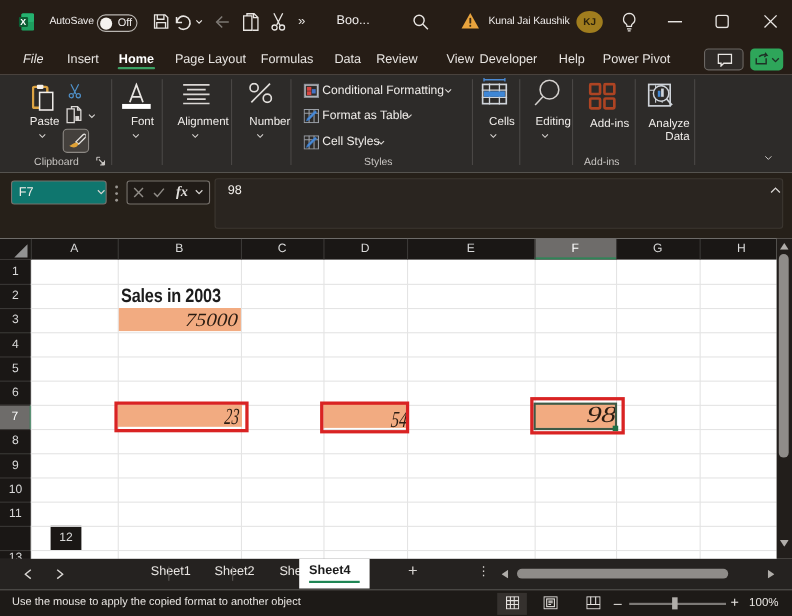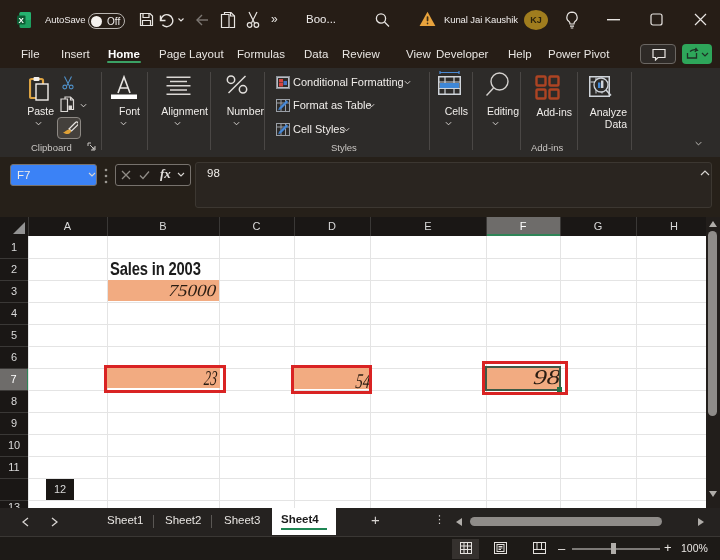--- a/index.html
+++ b/index.html
@@ -18,38 +18,38 @@
 
 
 #ribbon { position:absolute; left:0; top:68px; width:720px; height:89px; background:#2d2b29; }
 .rsep { position:absolute; top:4px; width:1px; height:78px; background:#4a4745; }
 .rlabel { position:absolute; color:#c9c6c3; font-size:9.5px; }
 .rbtn-label { position:absolute; color:#f0edea; font-size:10.5px; text-align:right; }
 .chev { position:absolute; width:7px; height:7px; }
 
 
 #fbar { position:absolute; left:0; top:157px; width:720px; height:60px; background:#262019; }
-#namebox { position:absolute; left:10px; top:7px; width:87px; height:22px; background:#3b82f6; border:1px solid #77726d; border-radius:3px; color:#f0ede9; font-size:11.5px; line-height:20px; padding-left:6px; }
+#namebox { position:absolute; left:10px; top:7px; width:87px; height:22px; background:#0f766e; border:1px solid #77726d; border-radius:3px; color:#f0ede9; font-size:11.5px; line-height:20px; padding-left:6px; }
 #fxbox { position:absolute; left:115px; top:7px; width:76px; height:22px; background:#201b17; border:1px solid #77726d; border-radius:3px; }
 #fcontent { position:absolute; left:195px; top:5px; width:517px; height:46px; background:#2a2520; border:1px solid #3c3731; border-radius:3px; color:#f0ede9; font-size:11.5px; padding:4px 0 0 11px; }
 
 
 #grid { position:absolute; left:0; top:217px; width:706px; height:291px; background:#fff; }
 #colhead { position:absolute; left:0; top:0; width:706px; height:19px; background:#1a1715; overflow:hidden; }
 .ch { position:absolute; top:0; height:19px; color:#d9d9d9; font-size:11px; text-align:center; line-height:19px; }
 .rh { position:absolute; left:0; width:28px; height:22px; background:#1a1715; color:#d9d9d9; font-size:11px; text-align:center; line-height:22px; }
 #rowheads { position:absolute; left:0; top:19px; width:28px; height:272px; background:#1a1715; }
 .gv { position:absolute; top:19px; width:1px; height:272px; background:#e4e4e4; }
 .gh { position:absolute; left:28px; width:678px; height:1px; background:#e4e4e4; }
 .num { font-family:"Liberation Serif", serif; font-style:italic; color:#2a1c12; text-align:right; }
 .num i { display:inline-block; font-style:italic; transform-origin:right bottom; }
 
 
 #tabbar { position:absolute; left:0; top:508px; width:720px; height:28px; background:#252220; }
-.tabtxt { position:absolute; top:6px; color:#e8e5e2; font-size:11.5px; }
+.tabtxt { position:absolute; top:6px; color:#e8e5e2; font-size:11.5px;margin-left:30px; }
 
 
 #statusbar { position:absolute; left:0; top:536px; width:720px; height:24px; background:#1d1a17; border-top:1px solid #3a3734; color:#e9e6e3; font-size:10px; }
 </style>
 </head>
 <body>
 <div id="app">
   <div id="titlebar">
 
     <svg class="abs" style="left:17px;top:12px;" width="14" height="16" viewBox="0 0 14 16">
@@ -122,21 +122,21 @@
         <rect width="13" height="1.4" fill="#e8e5e2"></rect>
       </svg>
     <svg class="abs" style="left:650px;top:13px;" width="13" height="13" viewBox="0 0 13 13" fill="none" stroke="#e8e5e2" stroke-width="1.2">
         <rect x="1" y="1" width="11" height="11" rx="2"></rect>
       </svg>
     <svg class="abs" style="left:694px;top:13px;" width="13" height="13" viewBox="0 0 13 13" fill="none" stroke="#e8e5e2" stroke-width="1.2">
         <path d="M1 1 L12 12 M12 1 L1 12"></path>
       </svg>
   </div>
   <div id="menubar">
-    <span class="menu-item" style="left:21px;">File</span>
+    <span class="menu-item" style="left:21px;font-style:italic;">File</span>
     <span class="menu-item" style="left:61px;">Insert</span>
     <span class="menu-item" style="left:108px;font-weight:bold;color:#fff;">Home</span>
     <div class="abs" style="left:107px;top:21px;width:34px;height:2px;background:#3ba164;border-radius:1px;"></div>
     <span class="menu-item" style="left:159px;">Page Layout</span>
     <span class="menu-item" style="left:237px;">Formulas</span>
     <span class="menu-item" style="left:304px;">Data</span>
     <span class="menu-item" style="left:342px;">Review</span>
     <span class="menu-item" style="left:406px;text-align:right;">View</span>
     <span class="menu-item" style="left:436px;">Developer</span>
     <span class="menu-item" style="left:508px;">Help</span>
@@ -458,20 +458,21 @@
 
     <svg class="abs" style="left:456px;top:10px;" width="6" height="8" viewBox="0 0 6 8">
         <path d="M6 0 L0 4 l6 4 Z" fill="#b0ada9"></path>
       </svg>
     <div class="abs" style="left:470px;top:9px;width:192px;height:9px;background:#8f8c89;border-radius:5px;"></div>
     <svg class="abs" style="left:698px;top:10px;" width="6" height="8" viewBox="0 0 6 8">
         <path d="M0 0 L6 4 l-6 4 Z" fill="#b0ada9"></path>
       </svg>
   </div>
   <div id="statusbar">
+    <span class="abs" style="left:11px;top:5px;">Use the mouse to apply the copied format to another object</span>
 
     <div class="abs" style="left:452px;top:2px;width:27px;height:20px;background:#35312e;"></div>
     <svg class="abs" style="left:460px;top:5px;" width="12" height="12" viewBox="0 0 12 12" fill="none" stroke="#e4e1de" stroke-width="1">
       <rect x="0.5" y="0.5" width="11" height="11"></rect>
       <path d="M0.5 4 h11 M0.5 7.5 h11 M4 0.5 v11 M7.5 0.5 v11"></path>
     </svg>
     <svg class="abs" style="left:494px;top:5px;" width="13" height="12" viewBox="0 0 13 12" fill="none" stroke="#e4e1de" stroke-width="1">
       <rect x="0.5" y="0.5" width="12" height="11"></rect>
       <rect x="3" y="2.5" width="7" height="7"></rect>
       <path d="M4.5 4.5 h4 M4.5 6 h4 M4.5 7.5 h2.5"></path>

